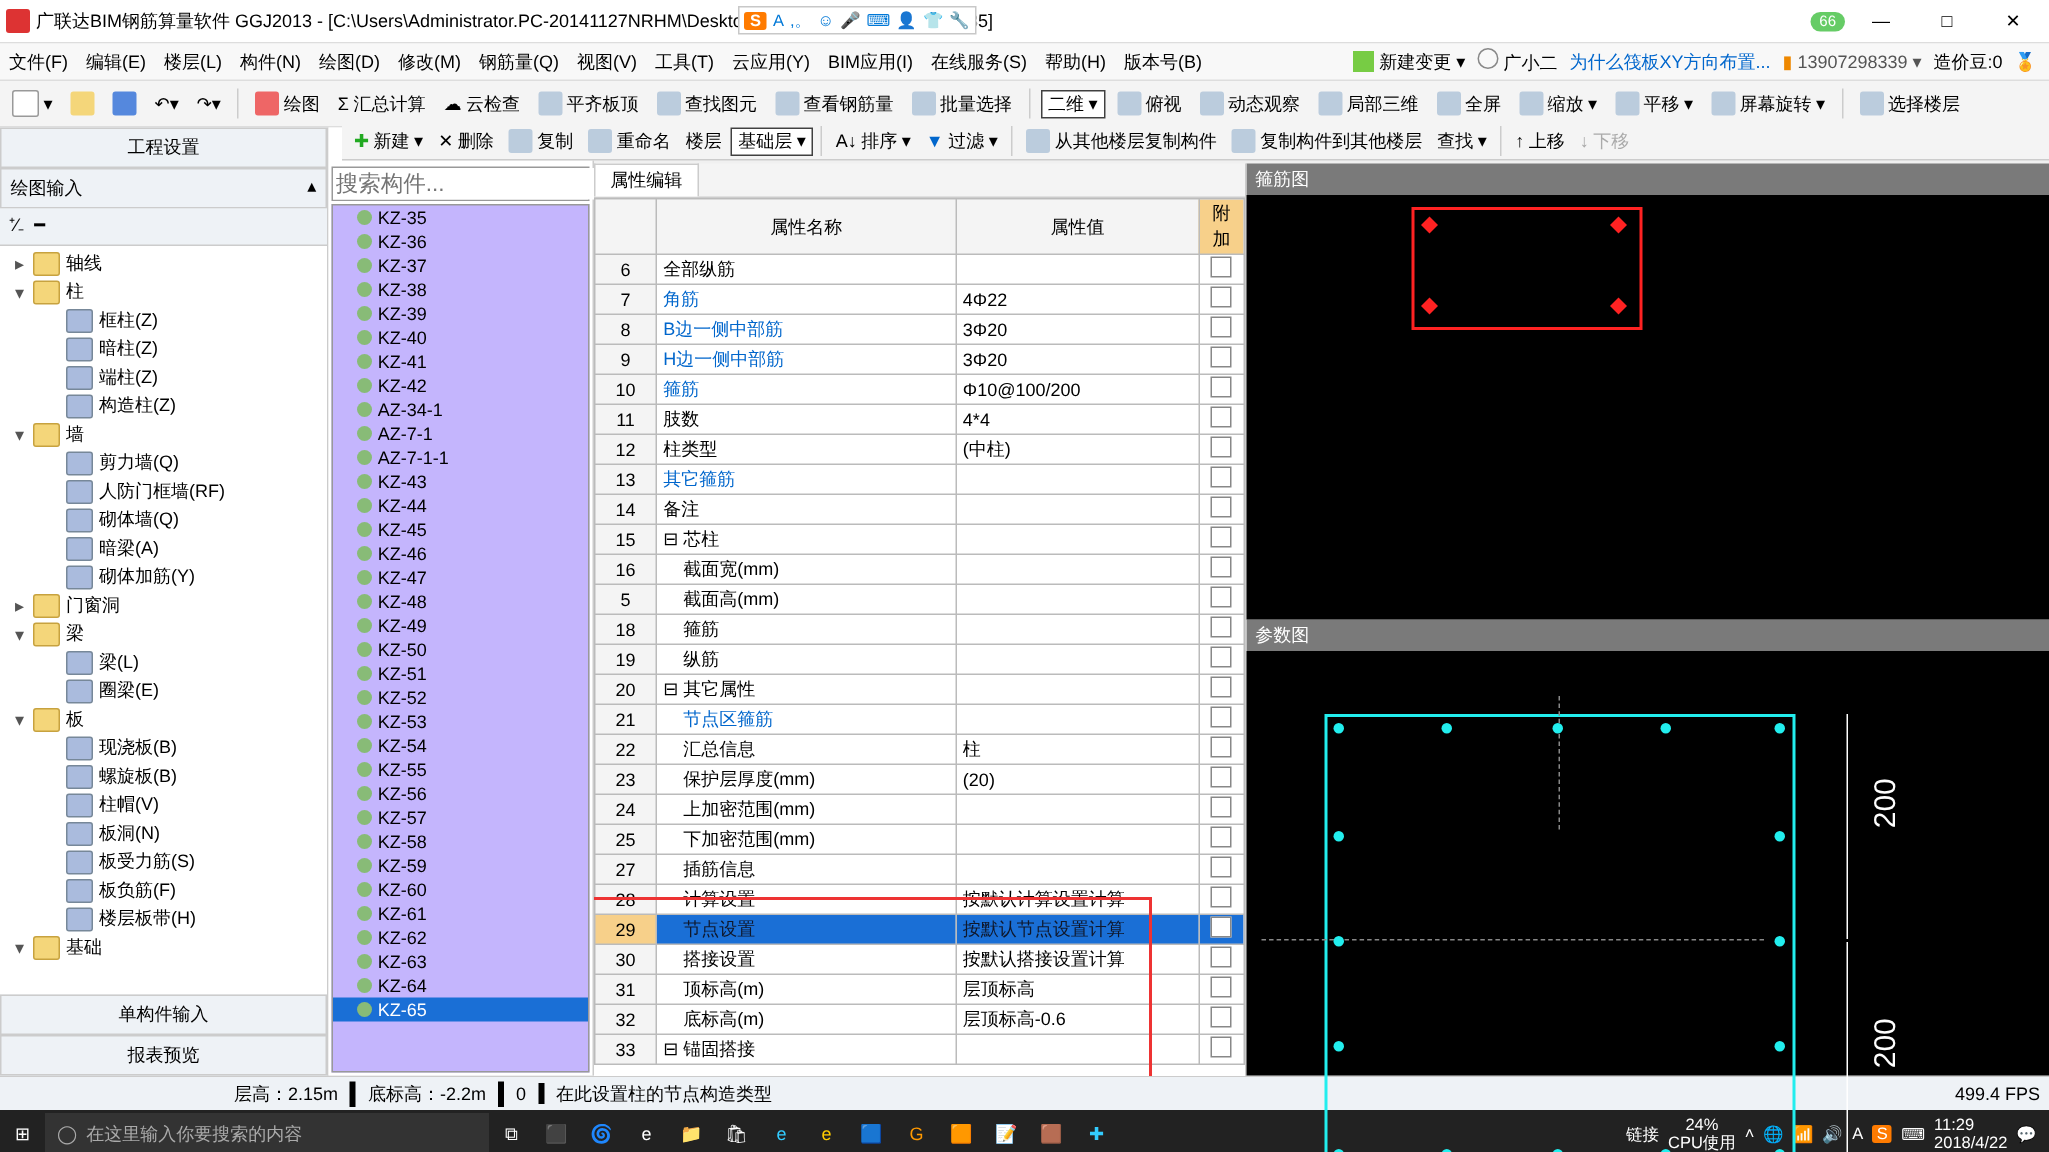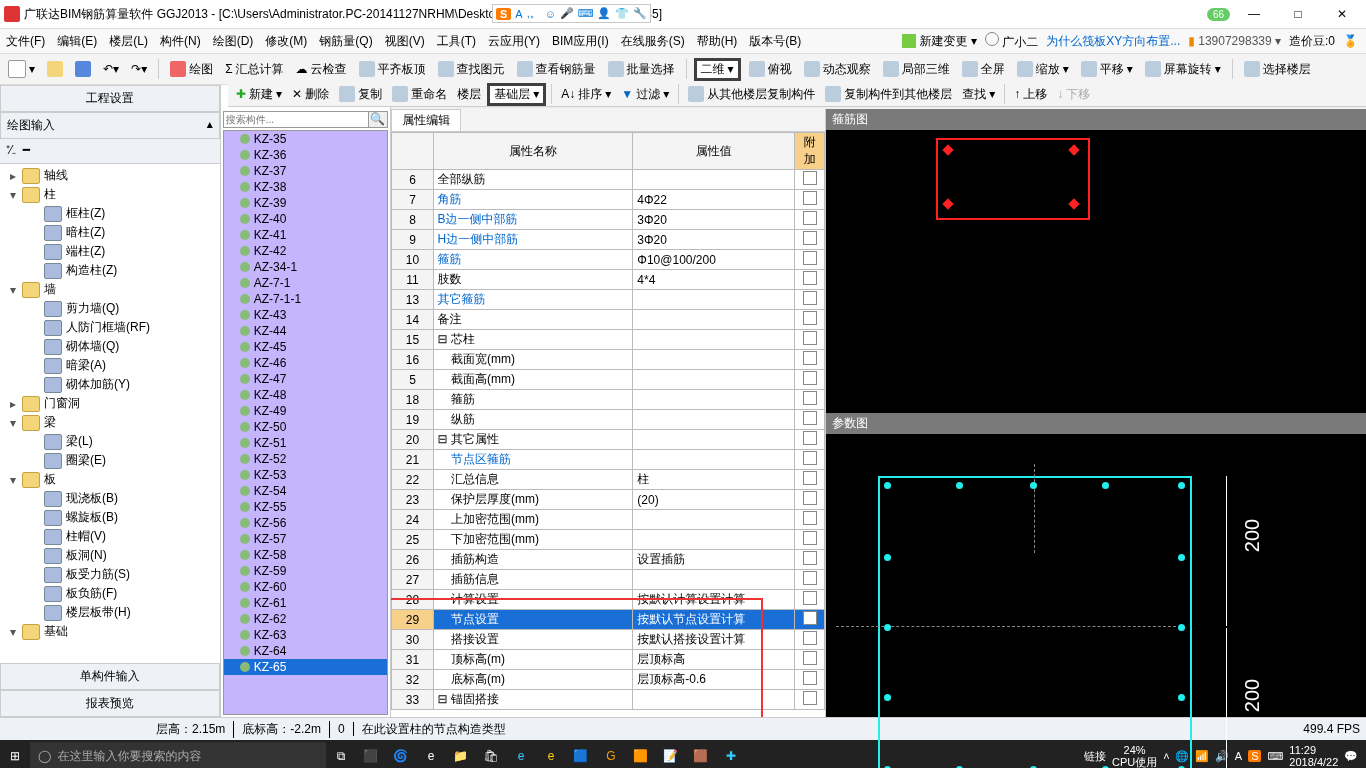--- a/index.html
+++ b/index.html
@@ -27,61 +27,61 @@
 .tree .node{display:flex;align-items:center;padding:1px 0 1px 8px;gap:4px;cursor:default}
 .tree .node.child{padding-left:44px}
 .tree .tw{width:10px;text-align:center;color:#555}
 .tree .fold{width:16px;height:14px;background:#f4d67a;border:1px solid #c7a23f;border-radius:2px}
 .tree .ico2{width:16px;height:14px;background:#abd;border:1px solid #789;border-radius:2px}
 .bottom-tab{background:#eef2f6;border:1px solid #ccc;text-align:center;padding:4px 0}
 .mid{width:176px;border-right:1px solid #ccc;display:flex;flex-direction:column;background:#fff}
 .mid-toolbar{height:24px;background:#f4f4f4;border-bottom:1px solid #ccc;padding:0 4px;display:flex;align-items:center;gap:2px;overflow:hidden;white-space:nowrap;position:absolute;left:228px;right:0;top:82px}
 .mid-body{margin-top:24px;display:flex;flex-direction:column;flex:1}
 .search{display:flex;border:1px solid #999;margin:2px}
-.search input{flex:1;border:0;padding:2px;outline:none;font-size:10px}
+.search input{flex:1;border:0;padding:2px;outline:none;font-size:15px}
 .search .btn{width:18px;text-align:center;background:#eee;border-left:1px solid #999}
 .kz-list{flex:1;overflow:auto;border:1px solid #999;margin:0 2px 2px;background:#c4b5fd}
 .kz-item{display:flex;align-items:center;gap:4px;padding:1px 16px}
 .kz-item .bullet{width:10px;height:10px;border-radius:50%;background:#8b7}
 .kz-item.sel{background:#1a6fd6;color:#fff}
 .cen{flex:1;display:flex;flex-direction:column;margin-top:24px;position:relative}
 .tab-strip{height:22px;background:#f4f4f4;border-bottom:1px solid #ccc}
 .tab{display:inline-block;background:#fff;border:1px solid #ccc;border-bottom:0;padding:2px 10px}
 .prop{flex:1;overflow:auto;background:#fff}
 table.pt{border-collapse:collapse;width:434px}
 table.pt th,table.pt td{border:1px solid #bbb;padding:1px 4px;height:17px;font-size:12px}
 table.pt th{background:#f4f4f4;font-weight:normal}
 table.pt td.rn{width:28px;text-align:center;background:#f4f4f4}
 table.pt td.nm{width:170px}
 table.pt td.vl{width:136px}
 table.pt td.ck{width:18px;text-align:center}
 .chk{display:inline-block;width:12px;height:12px;border:1px solid #888;background:#fff}
 .lk{color:#06c}
-.selrow td{background:#1a6fd6!important;color:#ffffff}
+.selrow td{background:#1a6fd6!important;color:#0f172a}
 .red-box{position:absolute;border:2px solid #e33;left:-4px;top:466px;width:372px;height:140px;pointer-events:none}
 .rpanel{width:560px;display:flex;flex-direction:column;margin-top:24px}
 .pane-title{background:#7a7a7a;color:#fff;padding:2px 6px;font-size:12px}
 .canvas{flex:1;background:#000;position:relative}
 .gj-canvas{height:98px}
 .param-canvas{flex:1}
 .cyan-rect{position:absolute;border:2px solid #2ee;left:52px;top:42px;width:310px;height:300px}
 .cross-h{position:absolute;border-top:1px dashed #888;left:10px;right:190px;top:192px}
 .cross-v{position:absolute;border-left:1px dashed #888;top:30px;bottom:164px;left:208px}
 .dim-txt{position:absolute;color:#fff;font-size:20px}
 .dot{position:absolute;width:7px;height:7px;background:#2ee;border-radius:50%}
 .dim-vline{position:absolute;border-left:1px solid #fff}
 .red-rect{position:absolute;border:2px solid #f22}
 .statusbar{height:22px;background:#eef2f6;border-top:1px solid #ccc;display:flex;align-items:center;font-size:12px}
-.statusbar .cell{padding:0 8px;border-right:1px solid #000000}
+.statusbar .cell{padding:0 8px;border-right:4px solid #000000}
 .statusbar .r{margin-left:auto;padding:0 6px}
 .taskbar{height:32px;background:#222;color:#fff;display:flex;align-items:center}
 .tb-ico{width:30px;height:30px;display:flex;align-items:center;justify-content:center}
 .tb-search{flex:0 0 280px;background:#333;height:28px;display:flex;align-items:center;padding:0 8px;color:#aaa;gap:6px}
 .tray{margin-left:auto;display:flex;align-items:center;gap:6px;padding-right:8px;font-size:11px}
-.dropdown{border:3px solid #404040;padding:0 4px;background:#fff}
+.dropdown{border:1px solid #404040;padding:0 4px;background:#fff}
 .ime-strip{position:absolute;top:4px;display:flex;align-items:center;gap:4px;background:#fff;border:1px solid #c8c8c8;padding:1px 3px;font-size:11px;color:#0078d7}
 </style>
 </head>
 <body>
 
 <div class="titlebar">
   <span class="icon" style="background:#d33;border-radius:2px"></span>
   <span class="title">广联达BIM钢筋算量软件 GGJ2013 - [C:\Users\Administrator.PC-20141127NRHM\Desktop\白龙村-2018-02-02-19-24-35]</span>
   <span class="ime-strip" style="left:492px">
     <span style="background:#ff7b00;color:#fff;font-weight:bold;padding:0 4px;border-radius:2px">S</span>
@@ -534,20 +534,26 @@
               <td class="vl">Φ10@100/200</td>
               <td class="ck"><span class="chk"></span></td>
             </tr>
             <tr>
               <td class="rn" style="">11</td>
               <td class="nm">肢数</td>
               <td class="vl">4*4</td>
               <td class="ck"><span class="chk"></span></td>
             </tr>
             <tr>
+              <td class="rn" style="">12</td>
+              <td class="nm">柱类型</td>
+              <td class="vl">(中柱)</td>
+              <td class="ck"><span class="chk"></span></td>
+            </tr>
+            <tr>
               <td class="rn" style="">13</td>
               <td class="nm"><span class="lk">其它箍筋</span></td>
               <td class="vl"></td>
               <td class="ck"><span class="chk"></span></td>
             </tr>
             <tr>
               <td class="rn" style="">14</td>
               <td class="nm">备注</td>
               <td class="vl"></td>
               <td class="ck"><span class="chk"></span></td>
@@ -609,26 +615,20 @@
             <tr>
               <td class="rn" style="">24</td>
               <td class="nm">&nbsp;&nbsp;&nbsp;&nbsp;上加密范围(mm)</td>
               <td class="vl"></td>
               <td class="ck"><span class="chk"></span></td>
             </tr>
             <tr>
               <td class="rn" style="">25</td>
               <td class="nm">&nbsp;&nbsp;&nbsp;&nbsp;下加密范围(mm)</td>
               <td class="vl"></td>
-              <td class="ck"><span class="chk"></span></td>
-            </tr>
-            <tr>
-              <td class="rn" style="">26</td>
-              <td class="nm">&nbsp;&nbsp;&nbsp;&nbsp;插筋构造</td>
-              <td class="vl">设置插筋</td>
               <td class="ck"><span class="chk"></span></td>
             </tr>
             <tr>
               <td class="rn" style="">27</td>
               <td class="nm">&nbsp;&nbsp;&nbsp;&nbsp;插筋信息</td>
               <td class="vl"></td>
               <td class="ck"><span class="chk"></span></td>
             </tr>
             <tr>
               <td class="rn" style="">28</td>

